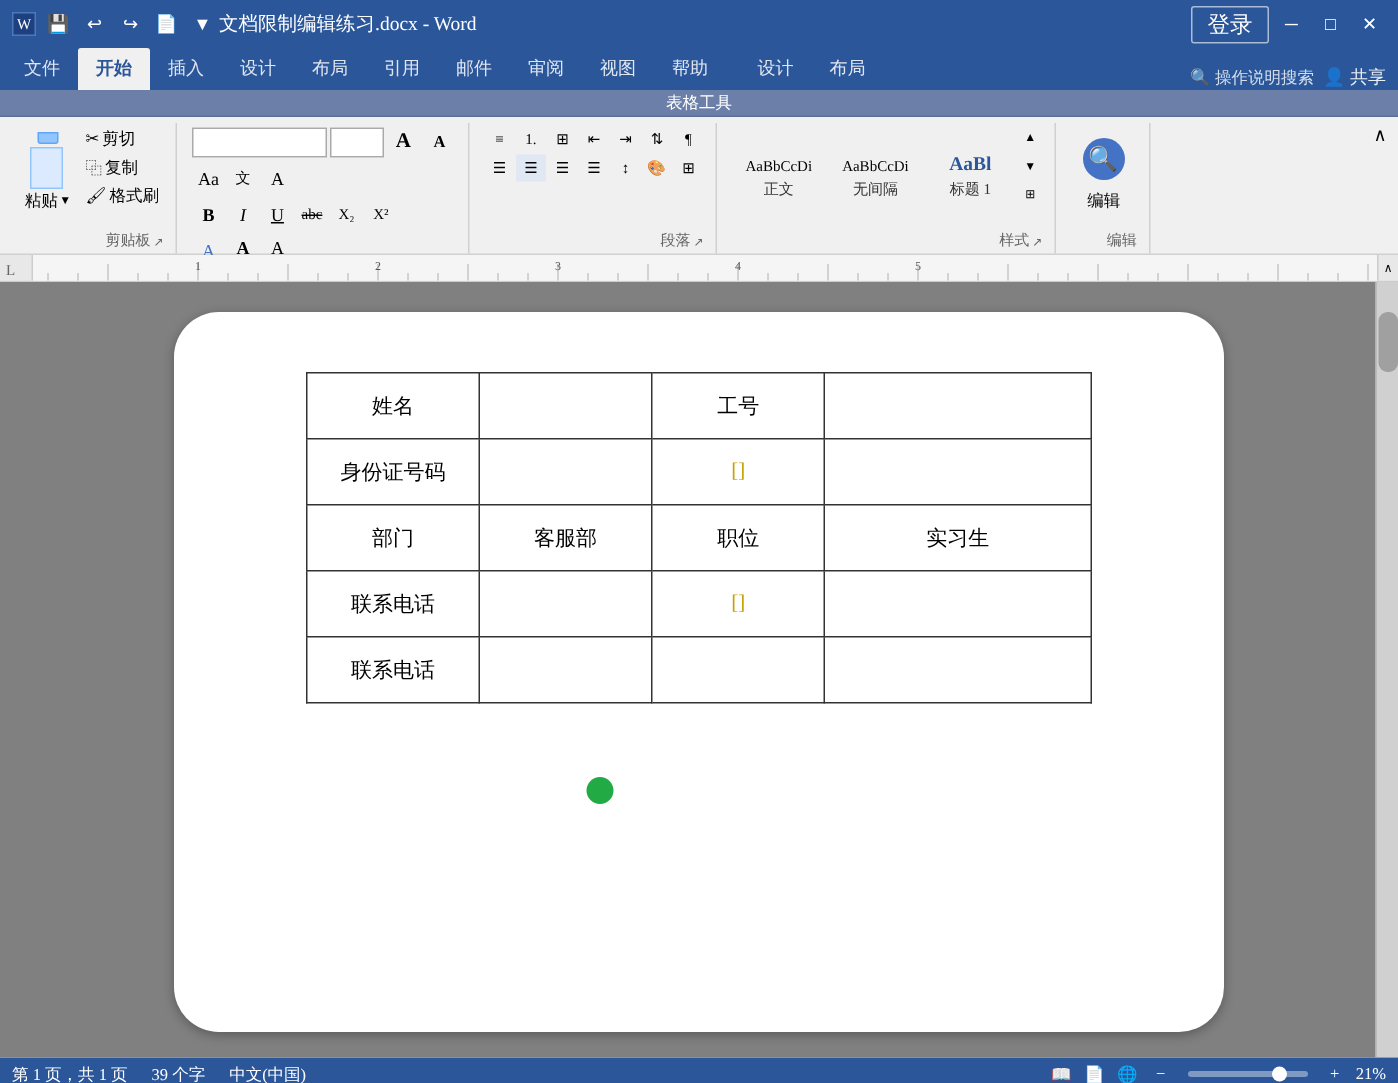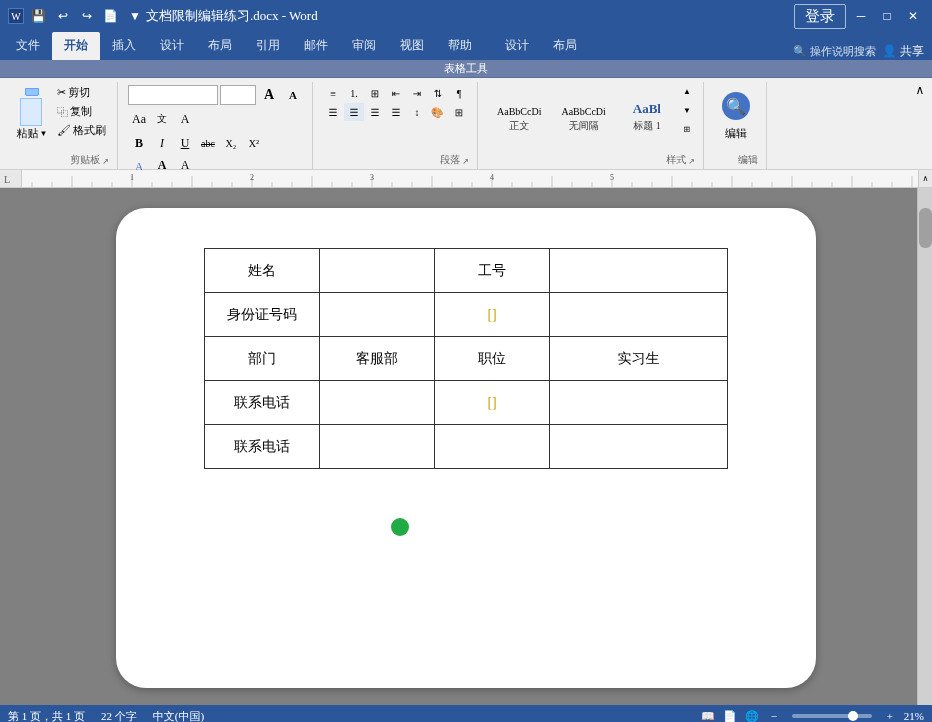--- a/index.html
+++ b/index.html
@@ -626,21 +626,21 @@
 
       <div class="cursor-dot" style="left:275px;top:310px;"></div>
 
     </div>
   </div>
 </div>
 
 <div class="status-bar">
   <div class="status-left">
     <span>第 1 页，共 1 页</span>
-    <span>22 个字</span>
+    <span>39 个字</span>
     <span>中文(中国)</span>
   </div>
   <div class="status-right">
     <div class="status-icon">📖</div>
     <div class="status-icon">📄</div>
     <div class="status-icon">🌐</div>
     <div class="status-icon">−</div>
     <div class="zoom-slider">
       <div class="zoom-thumb"></div>
     </div>

